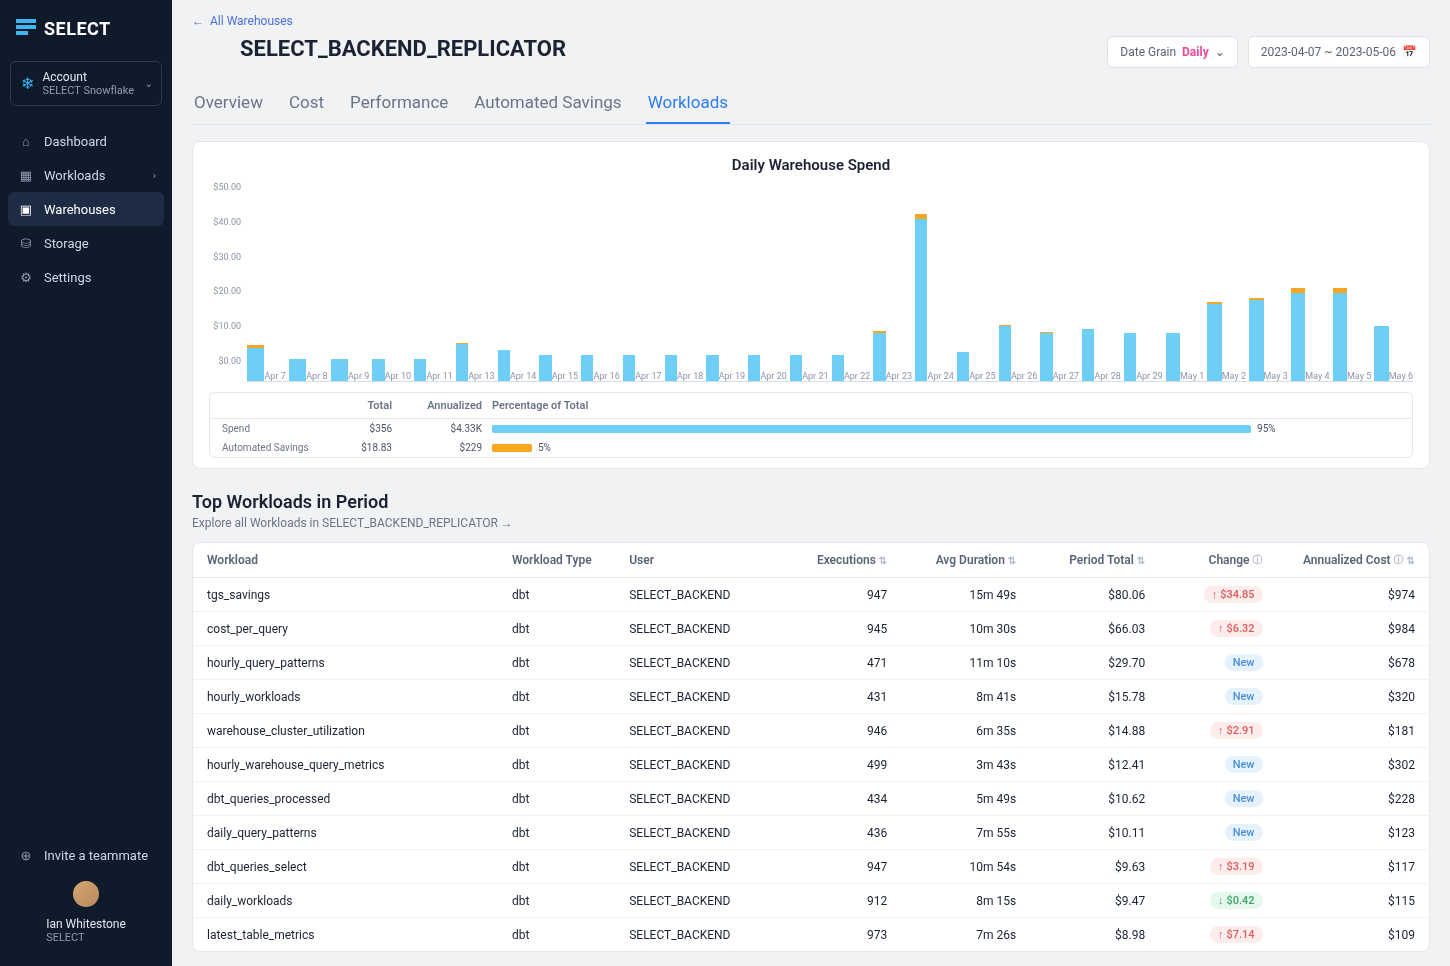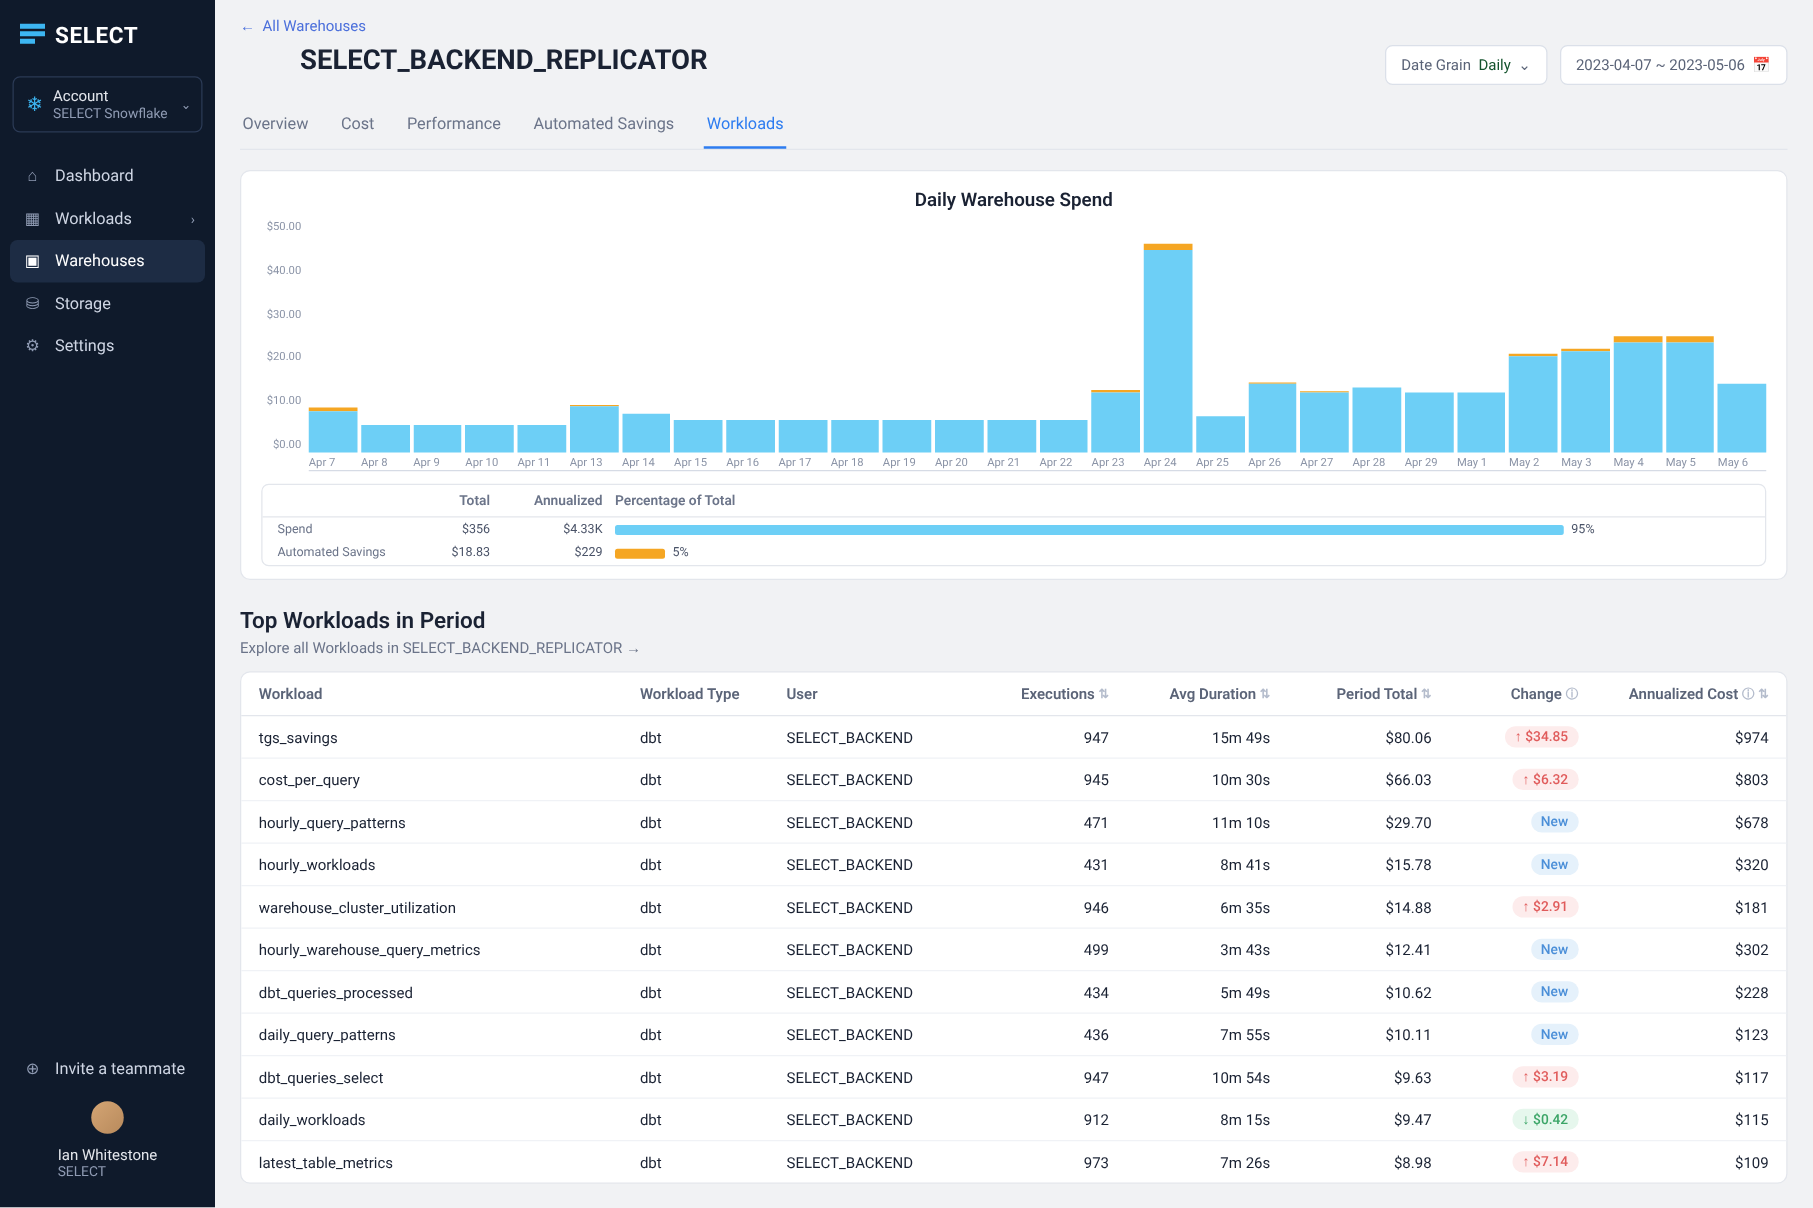--- a/index.html
+++ b/index.html
@@ -34,33 +34,33 @@
 .user-name { font-size: 12px; color: #e3e6ec; }
 .user-sub { font-size: 11px; color: #8f9bb3; }
 
 
 .main { flex: 1; overflow-y: auto; padding: 14px 20px 20px 20px; }
 .breadcrumb { color: #4B6FDB; font-size: 12px; display: flex; align-items: center; gap: 6px; }
 .header-row { display: flex; align-items: flex-start; justify-content: space-between; margin-top: 8px; margin-left: 48px; }
 .page-title { font-size: 22px; font-weight: 700; color: #1a2233; }
 .header-controls { display: flex; gap: 10px; }
 .control-btn { background: #fff; border: 1px solid #dbe0e9; border-radius: 6px; padding: 8px 12px; font-size: 12px; color: #5b6478; display: flex; align-items: center; gap: 6px; }
-.control-btn strong { color: #14532d; font-weight: 400; }
+.control-btn strong { color: #ec4899; font-weight: 700; }
 
 .tabs { display: flex; gap: 22px; border-bottom: 1px solid #e3e6ec; margin-top: 14px; }
-.tab { padding: 10px 2px; font-size: 13px; color: #6b7489; cursor: pointer; border-bottom: 2px solid transparent; }
+.tab { padding: 10px 2px; font-size: 17px; color: #6b7489; cursor: pointer; border-bottom: 2px solid transparent; }
 .tab.active { color: #2d7cf0; border-bottom-color: #2d7cf0; }
 
 
 .card { background: #fff; border: 1px solid #e3e6ec; border-radius: 8px; margin-top: 16px; padding: 14px 16px 10px 16px; }
 .chart-title { text-align: center; font-size: 15px; font-weight: 600; color: #1a2233; margin-bottom: 8px; }
 .chart-wrap { display: flex; height: 200px; }
 .y-axis { display: flex; flex-direction: column; justify-content: space-between; font-size: 9px; color: #8b94a7; padding-right: 6px; text-align: right; width: 38px; padding-bottom: 16px; }
 .bars { flex: 1; position: relative; display: flex; align-items: flex-end; gap: 3px; border-bottom: 1px solid #d6dbe5; padding-bottom: 0; }
-.bar-col { flex: 1; display: flex; flex-direction: column; align-items: flex-start; height: 100%; }
+.bar-col { flex: 1; display: flex; flex-direction: row; align-items: flex-end; height: 100%; }
 .bar { width: 100%; display: flex; flex-direction: column; justify-content: flex-end; height: 100%; }
 .bar-seg-top { background: #F5A623; width: 100%; }
 .bar-seg-main { background: #6DCFF6; width: 100%; }
 .bar-label { font-size: 9px; color: #8b94a7; margin-top: 4px; white-space: nowrap; }
 
 .summary-box { border: 1px solid #e3e6ec; border-radius: 6px; margin-top: 10px; }
 .summary-head { display: grid; grid-template-columns: 100px 60px 80px 1fr; gap: 10px; padding: 6px 12px; font-size: 11px; color: #6b7489; border-bottom: 1px solid #e3e6ec; align-items: center; }
 .summary-head .col-label { font-weight: 600; }
 .summary-row { display: grid; grid-template-columns: 100px 60px 80px 1fr; gap: 10px; padding: 4px 12px; font-size: 10px; color: #4a5368; align-items: center; }
 .summary-row .label { color: #6b7489; }
@@ -456,21 +456,21 @@
     <div class="td-r">$974</div>
         </div>
         <div class="trow">
     <div>cost_per_query</div>
     <div>dbt</div>
     <div>SELECT_BACKEND</div>
     <div class="td-r">945</div>
     <div class="td-r">10m 30s</div>
     <div class="td-r">$66.03</div>
     <div class="td-r"><span class="badge up"><span class="arrow-up"></span> $6.32</span></div>
-    <div class="td-r">$803</div>
+    <div class="td-r">$984</div>
         </div>
         <div class="trow">
     <div>hourly_query_patterns</div>
     <div>dbt</div>
     <div>SELECT_BACKEND</div>
     <div class="td-r">471</div>
     <div class="td-r">11m 10s</div>
     <div class="td-r">$29.70</div>
     <div class="td-r"><span class="badge new">New</span></div>
     <div class="td-r">$678</div>

